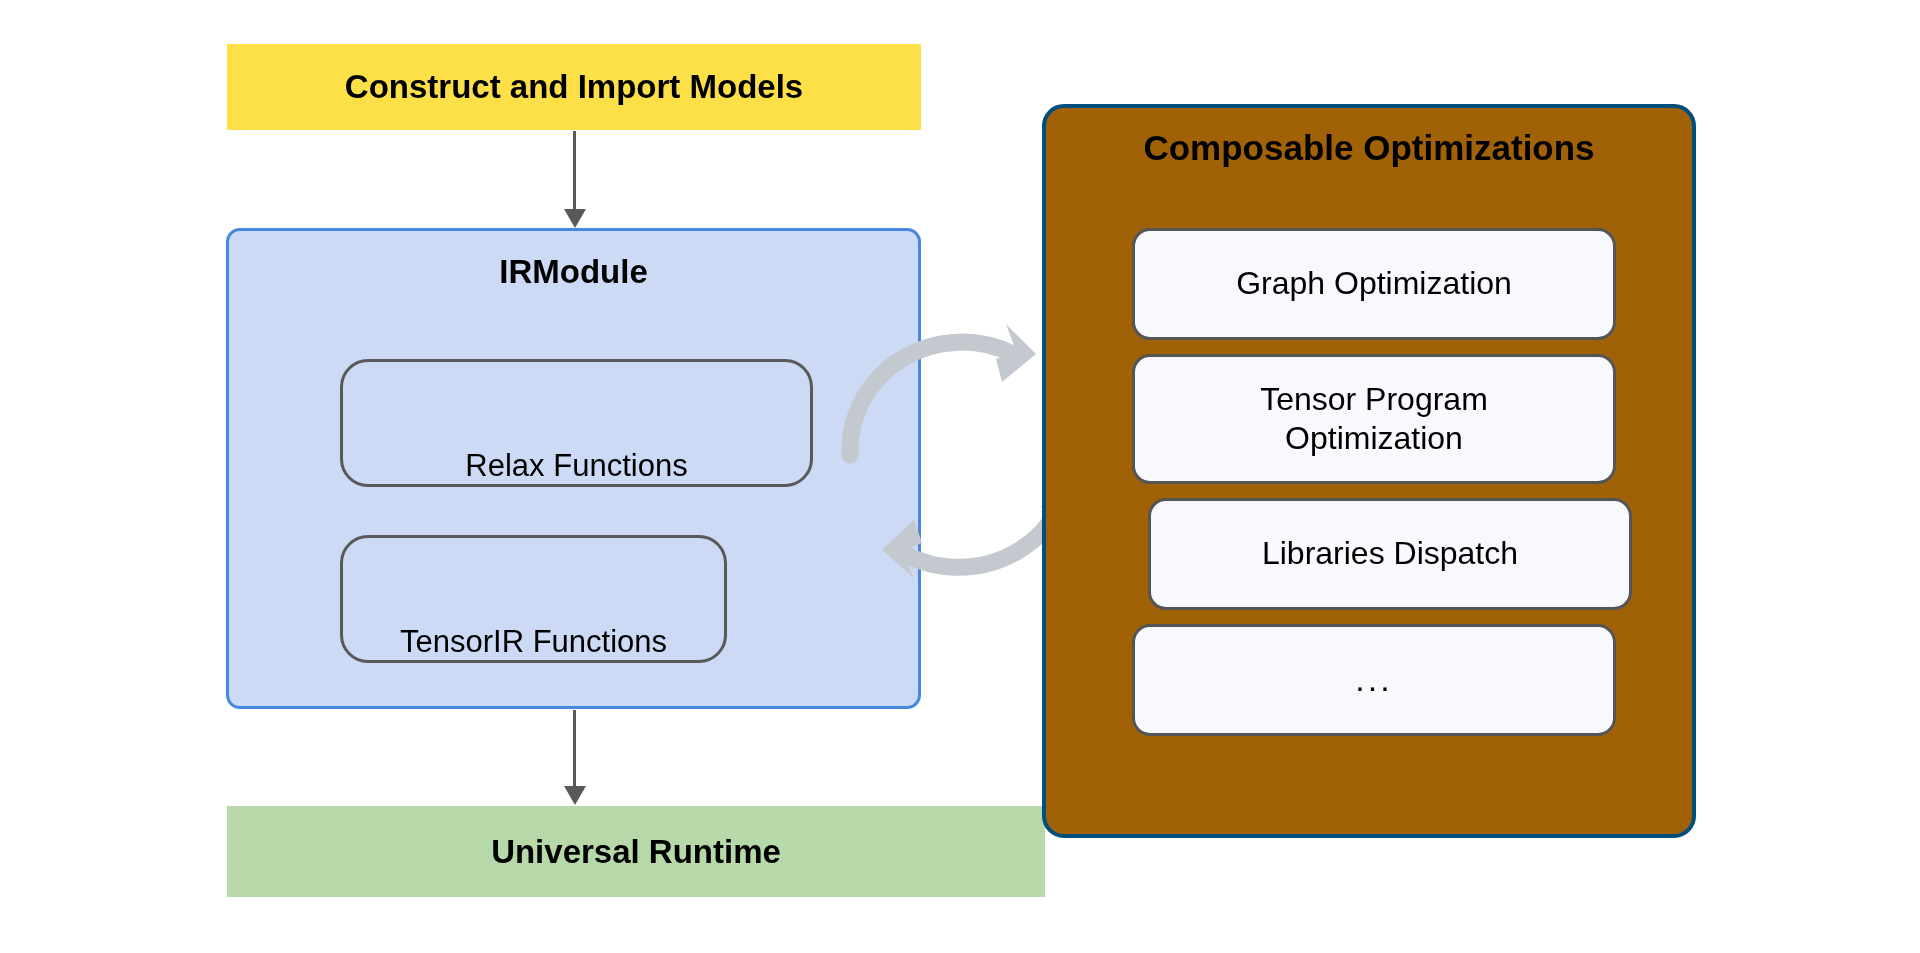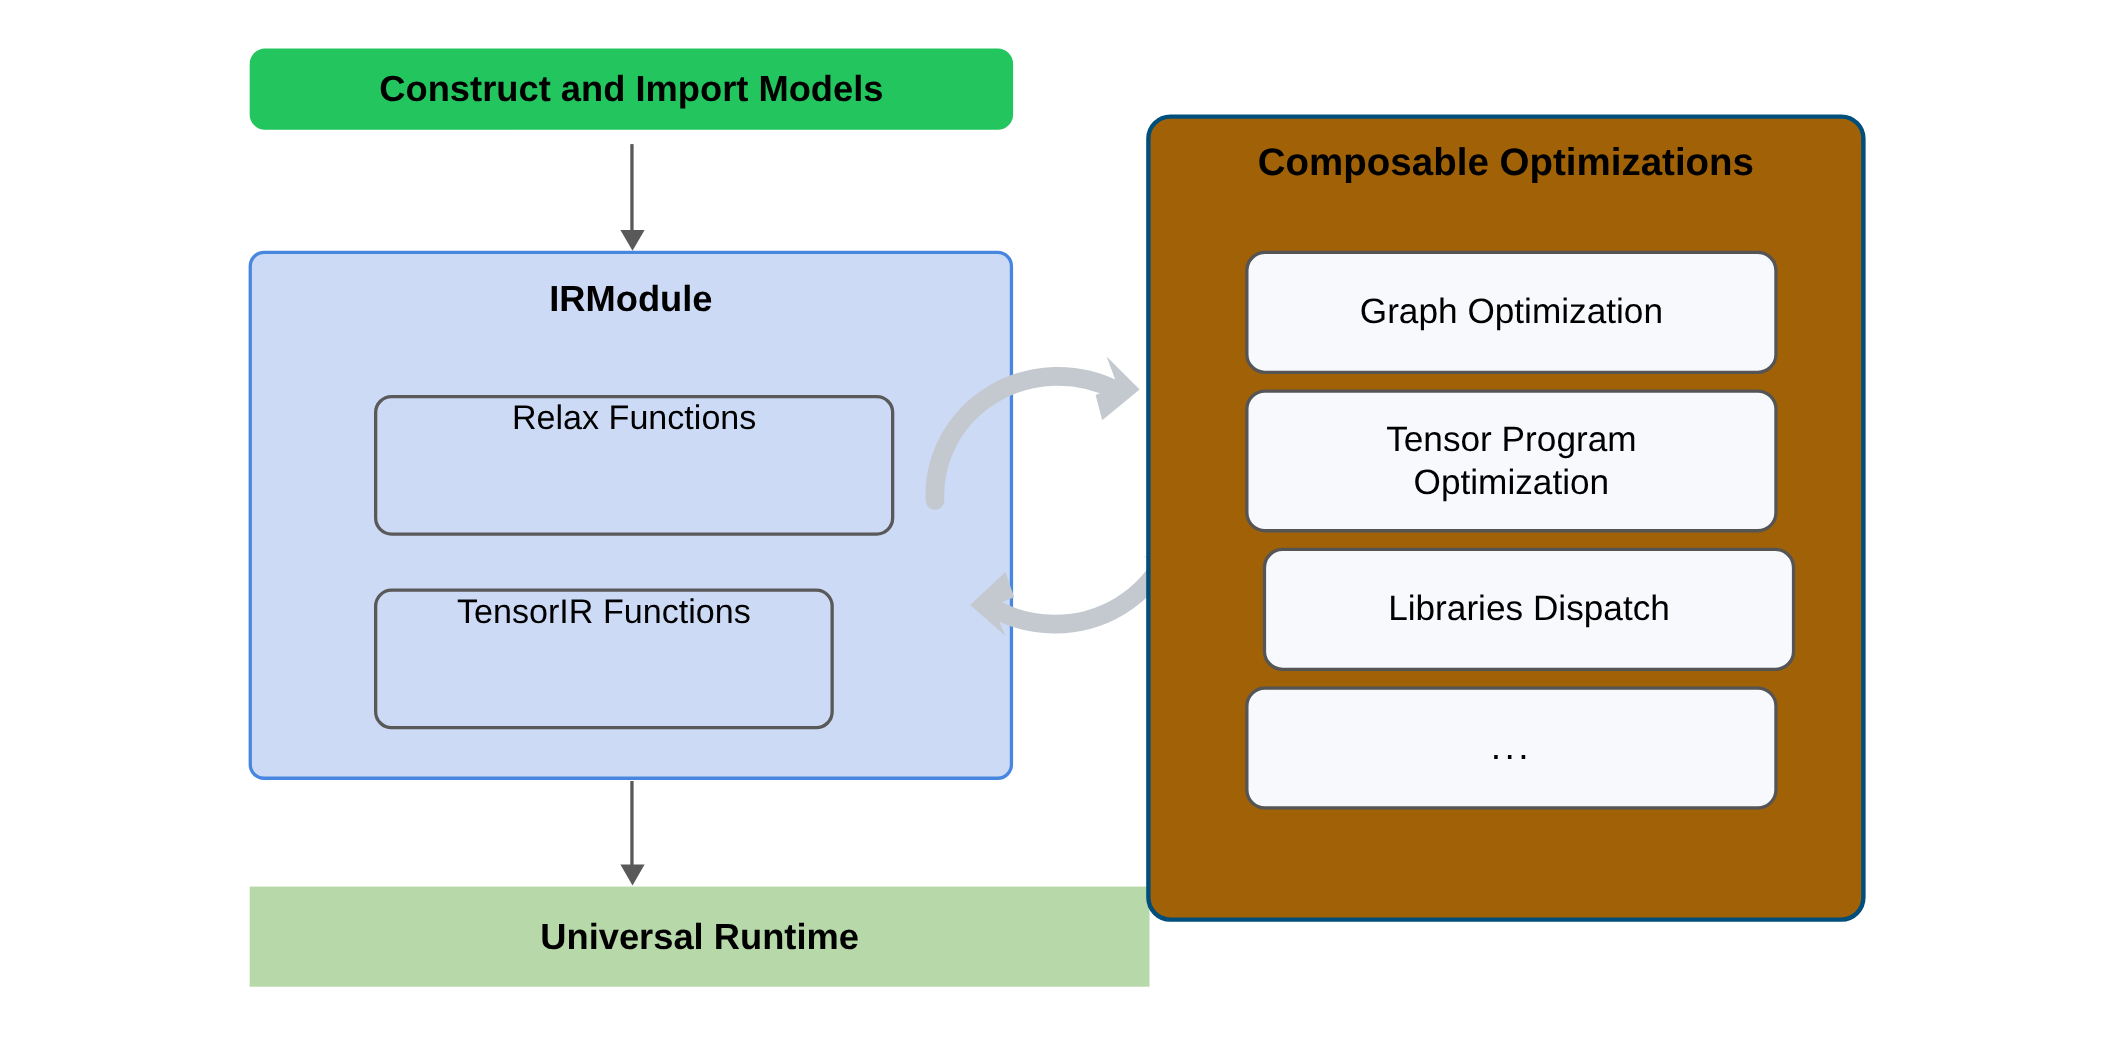--- a/index.html
+++ b/index.html
@@ -30,24 +30,23 @@
     justify-content: center;
     text-align: center;
     font-weight: bold;
     letter-spacing: 0px;
   }
 
   #construct-import-box {
     left: 227px;
     top: 44px;
     width: 694px;
-    height: 74px;
-    background: #22c55e;
+    height: 86px;
+    background: #fde047;
     font-size: 33px;
-    border-radius: 14px;
   }
 
   #universal-runtime-box {
     left: 227px;
     top: 806px;
     width: 818px;
     height: 91px;
     background: #b7d8a8;
     font-size: 33px;
   }
@@ -69,41 +68,41 @@
     top: 22px;
     width: 100%;
     text-align: center;
     font-size: 33px;
     font-weight: bold;
   }
 
   .inner-box {
     position: absolute;
     display: flex;
-    align-items: flex-start;
+    align-items: flex-end;
     justify-content: center;
     text-align: center;
     border: 3px solid #595959;
-    border-radius: 16px;
+    border-radius: 28px;
     box-sizing: border-box;
     font-size: 31px;
     line-height: 1.16;
   }
 
   #relax-functions-box {
     left: 111px;
     top: 128px;
     width: 473px;
     height: 128px;
     background: #ccdaf5;
   }
   #tensorir-functions-box {
     left: 111px;
     top: 304px;
-    width: 418px;
+    width: 387px;
     height: 128px;
     background: #ccdaf5;
   }
 
   
   .v-arrow {
     position: absolute;
     width: 30px;
   }
   .v-arrow .shaft {

